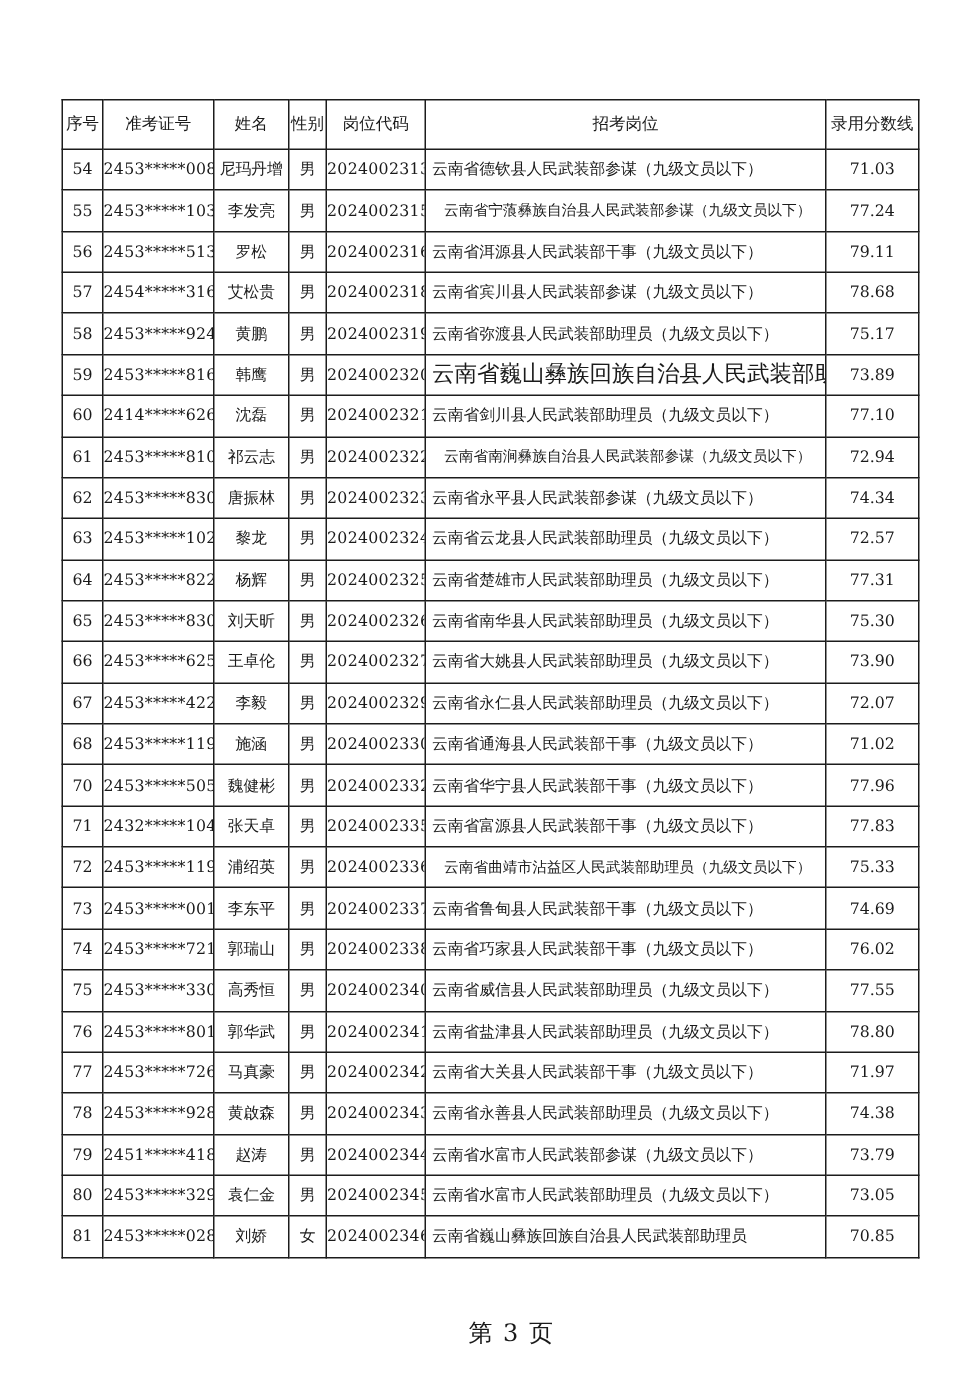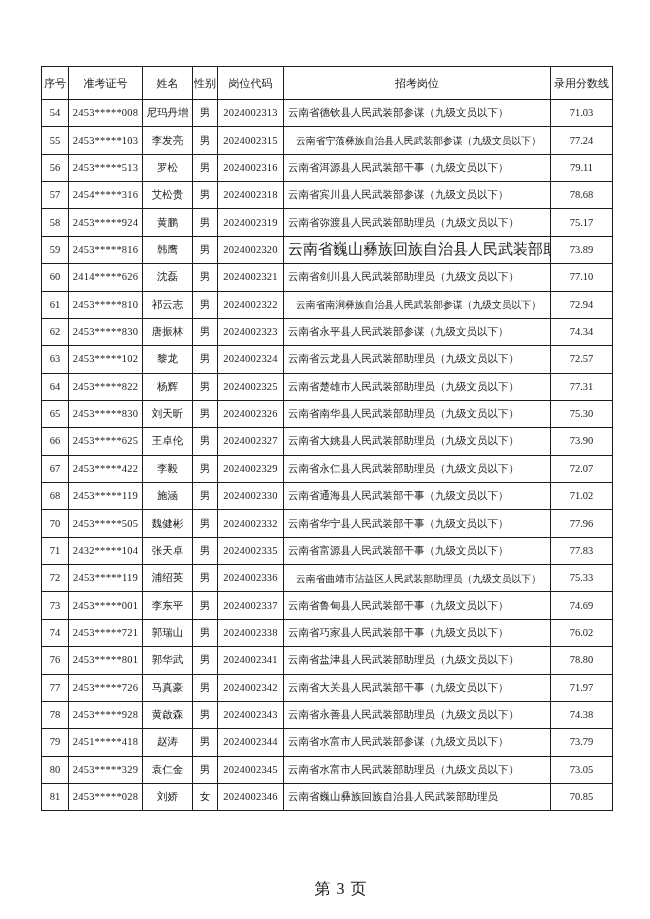--- a/index.html
+++ b/index.html
@@ -8,21 +8,20 @@
     background:#ffffff;
     font-family:"DejaVu Serif","Liberation Serif",serif;
     color:#1a1a1a;
     -webkit-font-smoothing:antialiased;
   }
   .page{
     position:relative;
     width:650px;height:919px;
     background:#ffffff;
     overflow:hidden;
-    font-family:Liberation Serif, serif;
   }
   table.score-table{
     position:absolute;
     left:41px;top:66px;
     width:571px;
     border-collapse:collapse;
     table-layout:fixed;
   }
   .score-table th,.score-table td{
     border:1px solid #1c1c1c;
@@ -257,20 +256,29 @@
         <tr>
           <td>74</td>
           <td class="code">2453*****721</td>
           <td>郭瑞山</td>
           <td>男</td>
           <td class="code">2024002338</td>
           <td class="pos">云南省巧家县人民武装部干事（九级文员以下）</td>
           <td>76.02</td>
         </tr>
         <tr>
+          <td>75</td>
+          <td class="code">2453*****330</td>
+          <td>高秀恒</td>
+          <td>男</td>
+          <td class="code">2024002340</td>
+          <td class="pos">云南省威信县人民武装部助理员（九级文员以下）</td>
+          <td>77.55</td>
+        </tr>
+        <tr>
           <td>76</td>
           <td class="code">2453*****801</td>
           <td>郭华武</td>
           <td>男</td>
           <td class="code">2024002341</td>
           <td class="pos">云南省盐津县人民武装部助理员（九级文员以下）</td>
           <td>78.80</td>
         </tr>
         <tr>
           <td>77</td>

